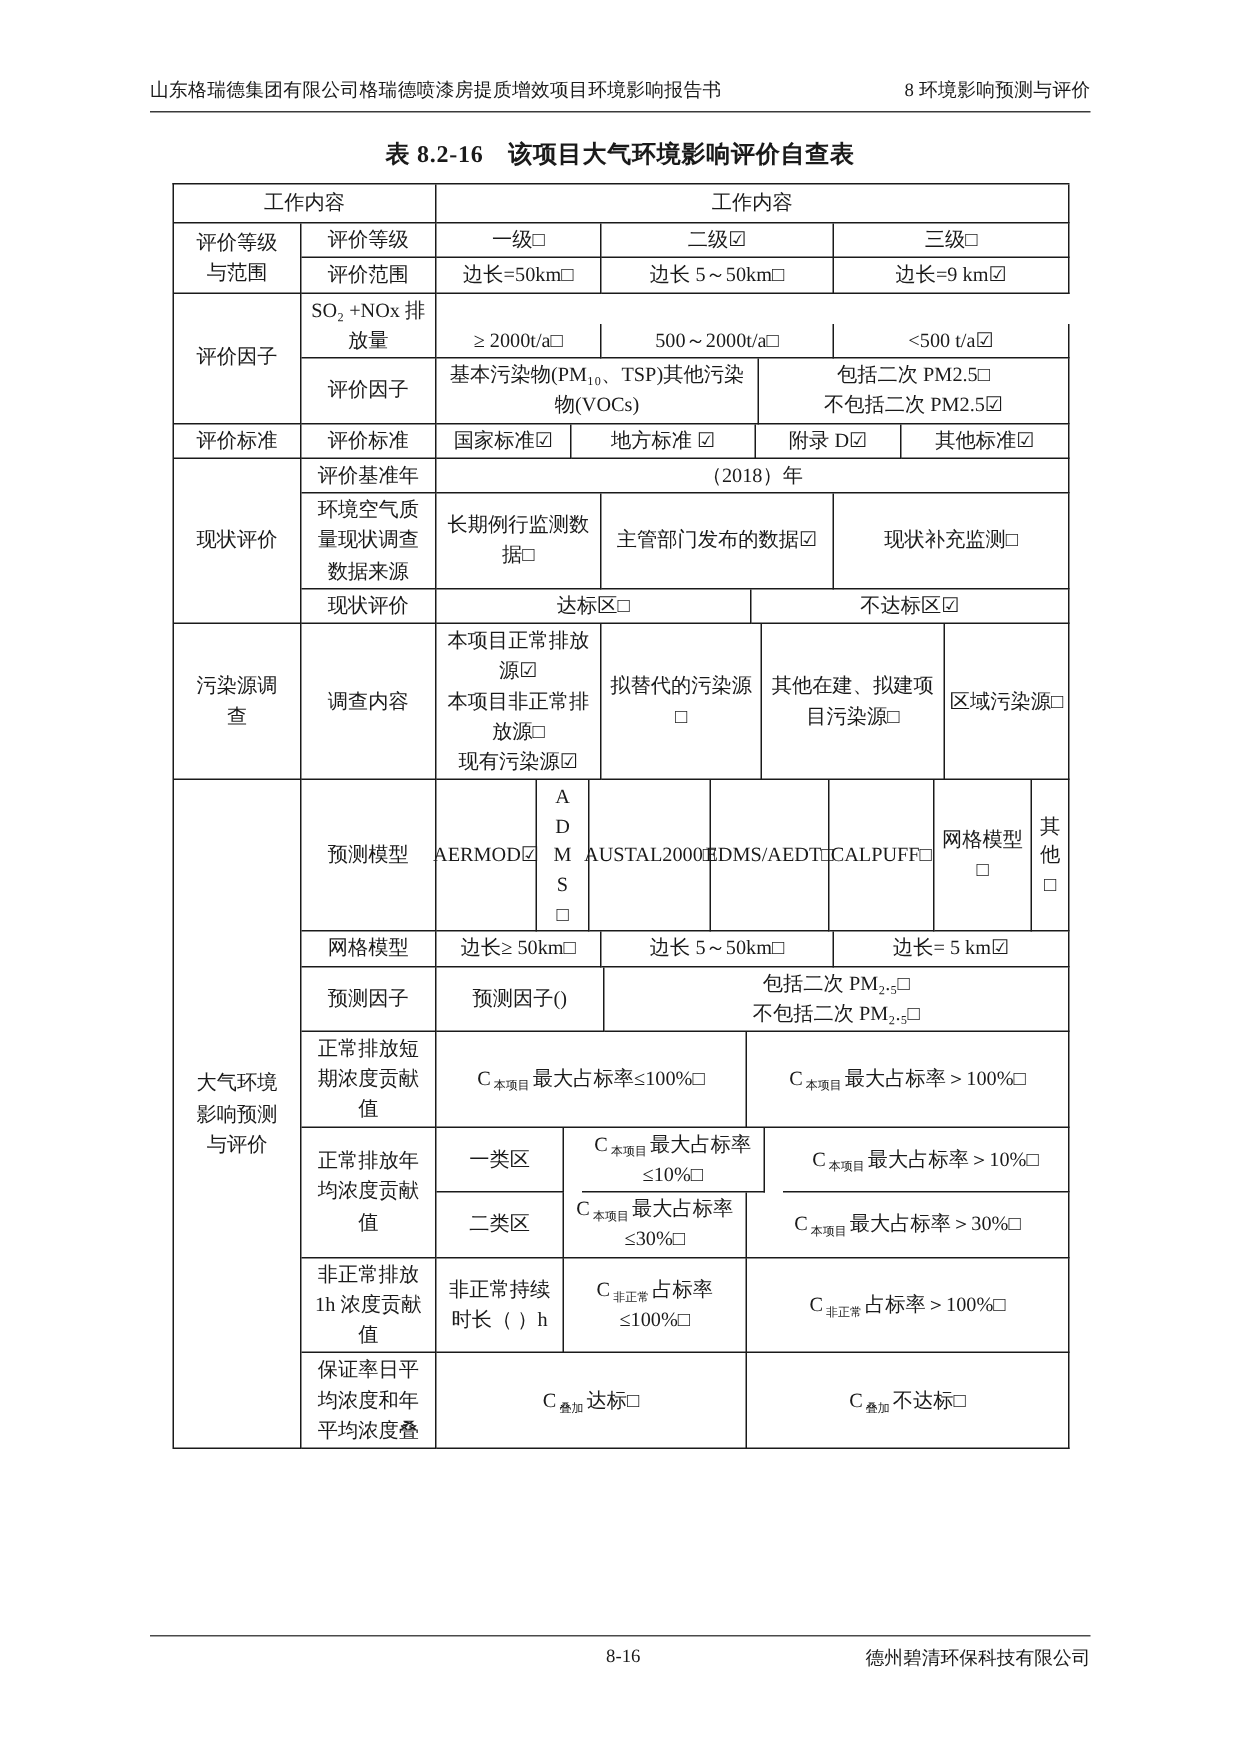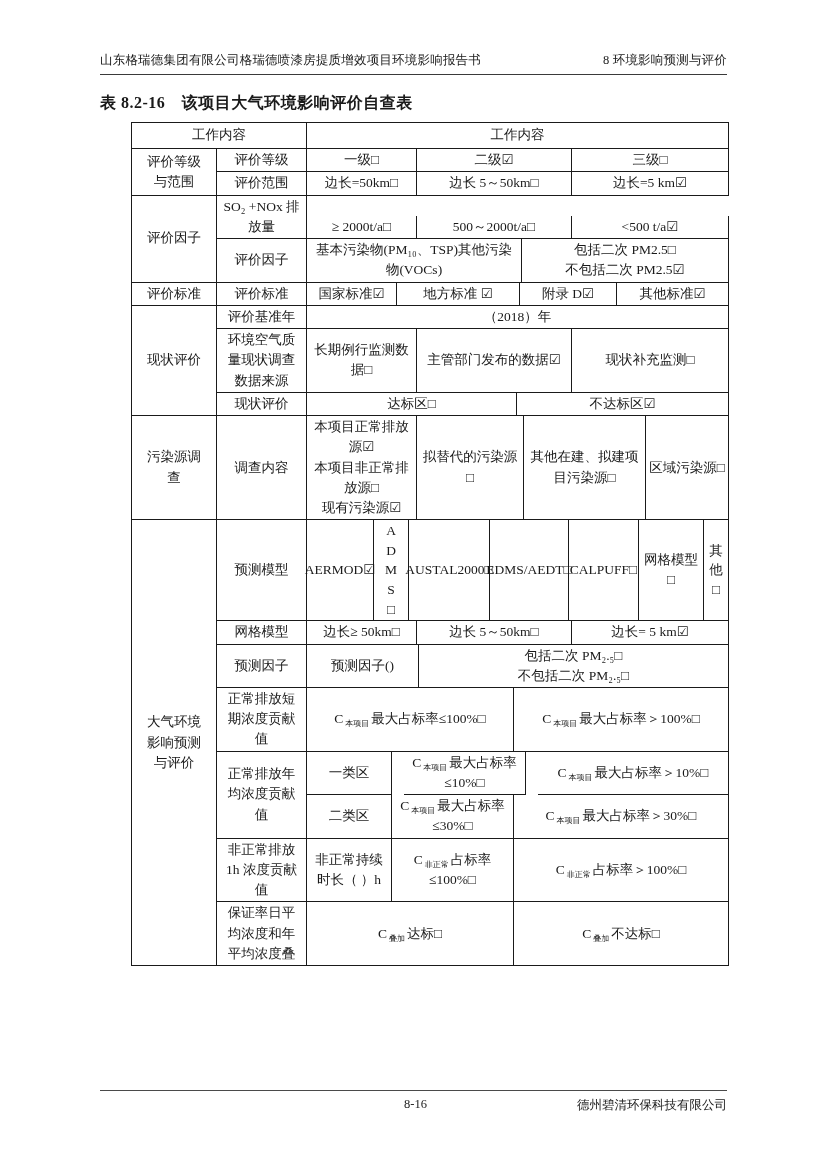--- a/index.html
+++ b/index.html
@@ -10,26 +10,26 @@
   }
   .content{padding:0 100px;}
   
   .pg-header{
     display:flex;justify-content:space-between;align-items:flex-end;
     padding-top:52px;padding-bottom:5px;border-bottom:1.2px solid #3a3a3a;
     font-size:12.5px;letter-spacing:.2px;
   }
   
   .title{
-    text-align:left;font-weight:bold;font-size:16px;
+    text-align:center;font-weight:bold;font-size:16px;
     margin-top:18px;margin-bottom:8px;letter-spacing:.5px;
   }
   
   .tbl{
-    width:597px;margin-left:31px;
+    width:597px;margin-left:15px;
     border-top:1.4px solid #1a1a1a;border-left:1.4px solid #1a1a1a;
     font-size:13.5px;line-height:1.5;
   }
   .band{display:flex;align-items:stretch;}
   .rows{flex:1;display:flex;flex-direction:column;min-width:0;}
   .row{display:flex;align-items:stretch;flex:1;min-width:0;}
   .cell{
     border-right:1px solid #1a1a1a;border-bottom:1px solid #1a1a1a;
     box-sizing:border-box;display:flex;flex-direction:column;
     align-items:center;justify-content:center;text-align:center;
@@ -84,21 +84,21 @@
         <div class="row h26">
           <div class="cell colB">评价等级</div>
           <div class="cell w110">一级□</div>
           <div class="cell w155">二级☑</div>
           <div class="cell wfill">三级□</div>
         </div>
         <div class="row h26">
           <div class="cell colB">评价范围</div>
           <div class="cell w110">边长=50km□</div>
           <div class="cell w155">边长 5～50km□</div>
-          <div class="cell wfill">边长=5 km☑</div>
+          <div class="cell wfill">边长=9 km☑</div>
         </div>
       </div>
     </div>
 
     <div class="band">
       <div class="cell colA">评价因子</div>
       <div class="rows">
         <div class="row h44">
           <div class="cell colB">SO₂ +NOx 排放量</div>
           <div class="cell w110">≥ 2000t/a□</div>

